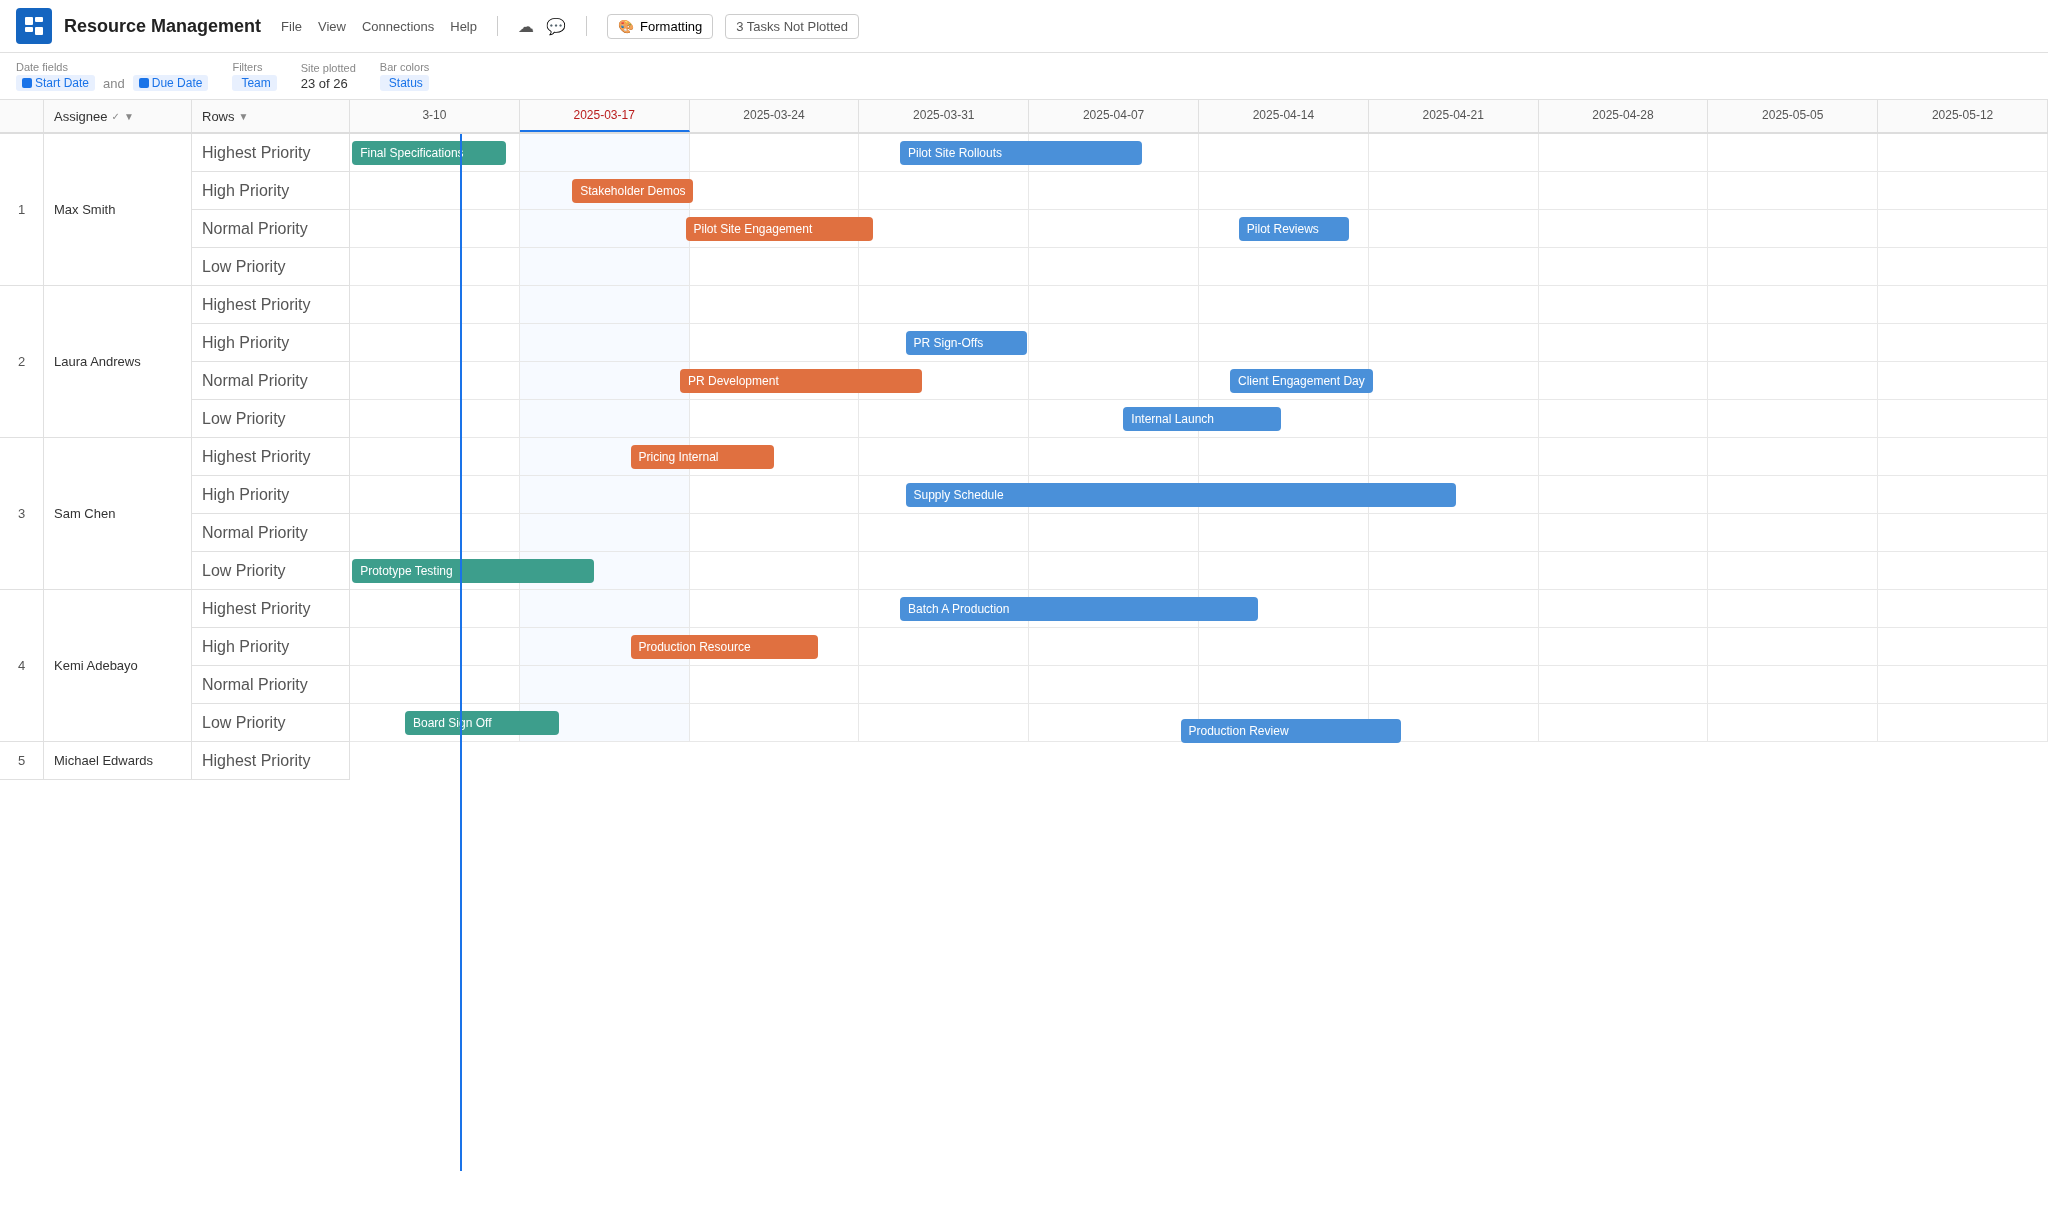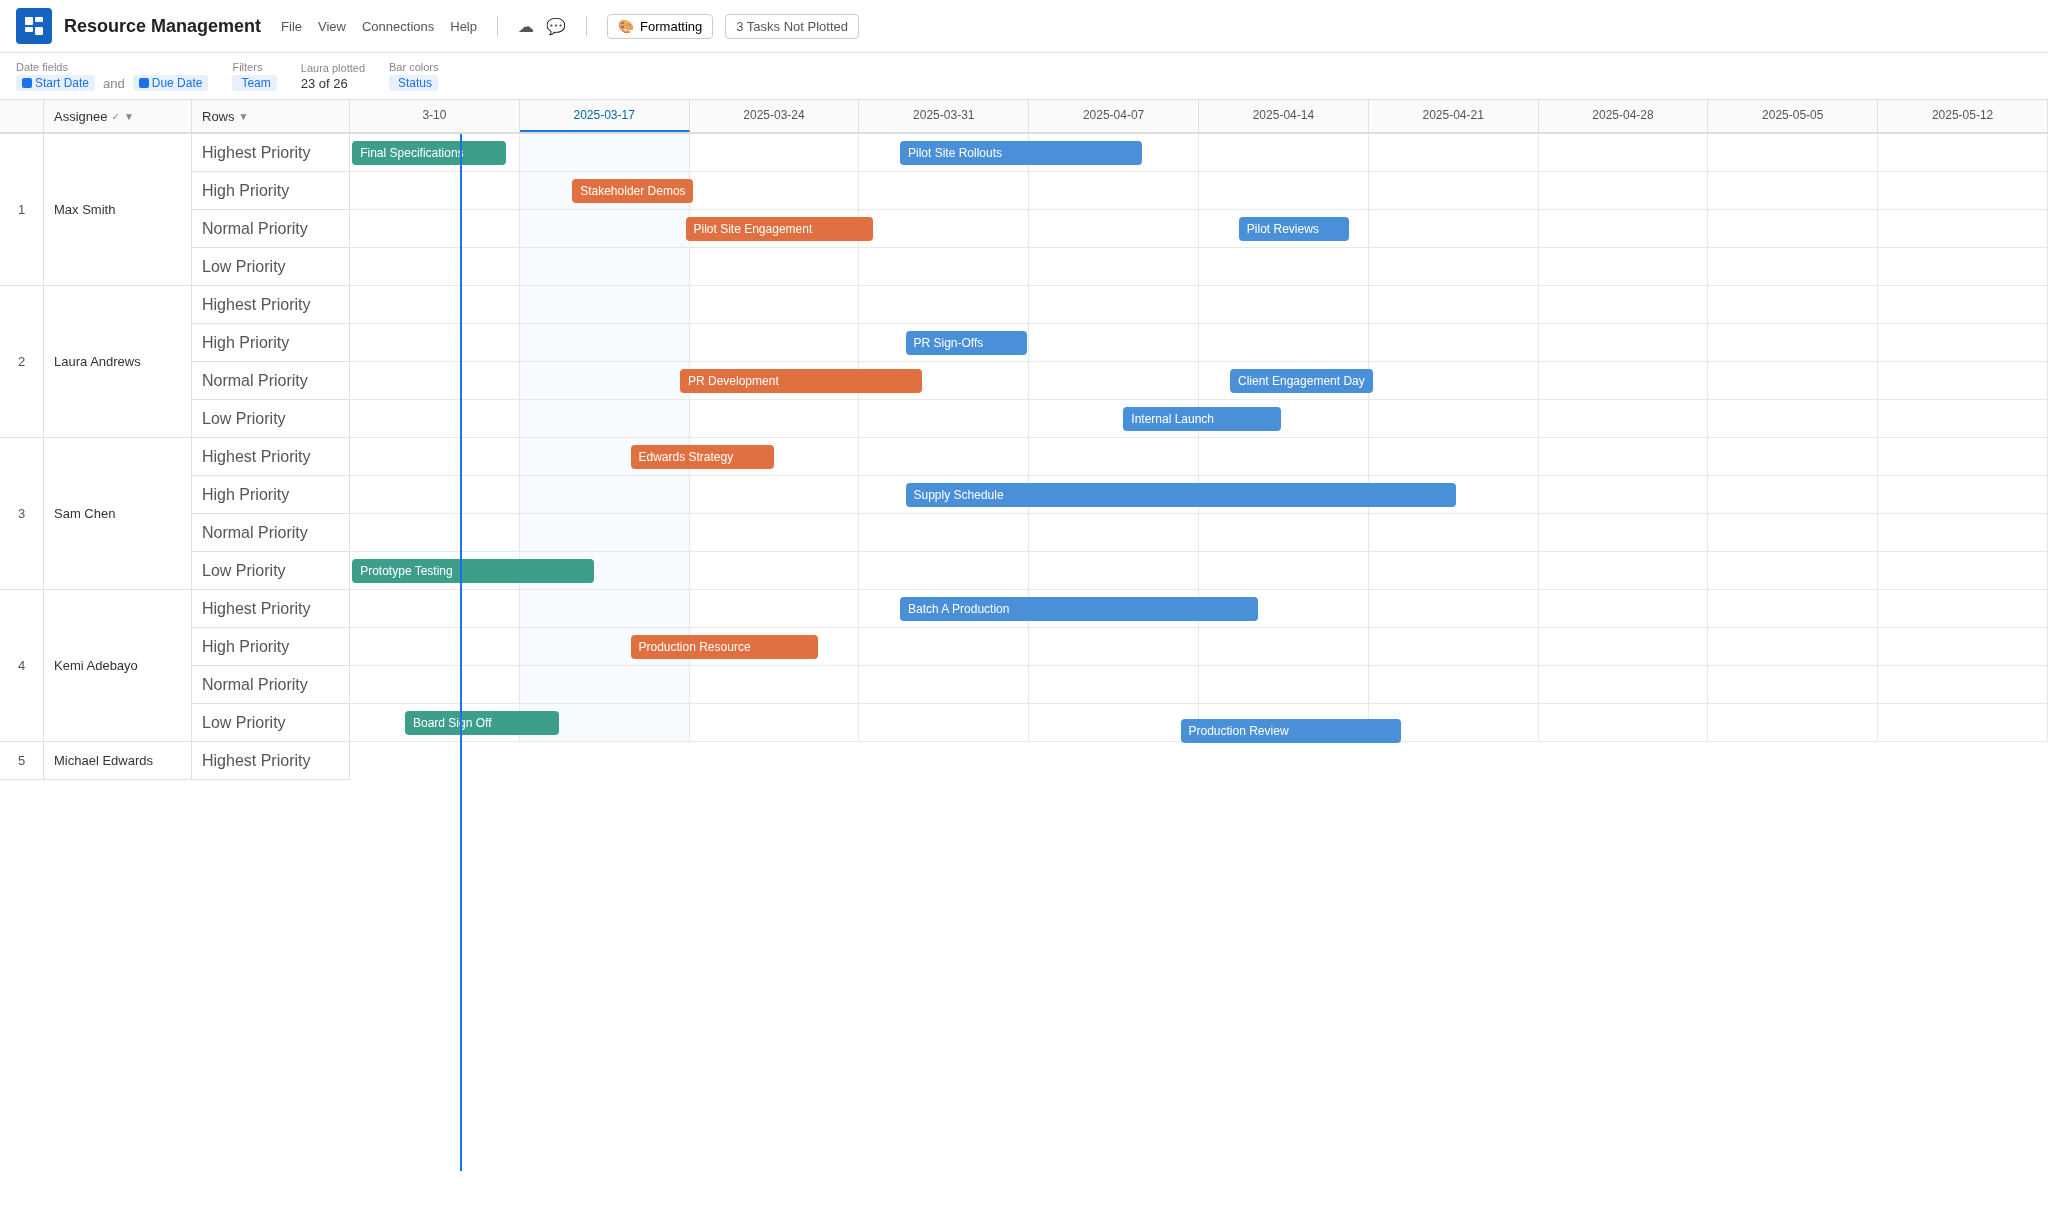--- a/index.html
+++ b/index.html
@@ -97,21 +97,21 @@
       min-width: 110px;
       flex: 1;
       padding: 8px 6px;
       font-size: 12px;
       color: #555;
       border-right: 1px solid #e0e0e0;
       text-align: center;
       font-weight: 500;
     }
     .date-col-header.active {
-      color: #0369a1;
+      color: #b91c1c;
       border-bottom: 2px solid #1a73e8;
     }
 
     
     .gantt-body {
       display: flex;
       flex: 1;
       overflow-y: auto;
       overflow-x: auto;
     }
@@ -260,21 +260,21 @@
   <div class="toolbar-group">
     <span class="toolbar-label">Filters</span>
     <div class="toolbar-value">
       <span class="team-chip">
         <span class="chip-icon"></span>
         <span>Team</span>
       </span>
     </div>
   </div>
   <div class="toolbar-group">
-    <span class="toolbar-label">Laura plotted</span>
+    <span class="toolbar-label">Site plotted</span>
     <div class="toolbar-value">
       <span>23 of 26</span>
     </div>
   </div>
   <div class="toolbar-group">
     <span class="toolbar-label">Bar colors</span>
     <div class="toolbar-value">
       <span class="status-chip">
         <span class="chip-icon"></span>
         <span>Status</span>
@@ -476,21 +476,21 @@
             <div class="timeline-cell" style="min-width: 110px; flex: 1 1 0%;"></div>
             <div class="timeline-cell today-col" style="min-width: 110px; flex: 1 1 0%;"></div>
             <div class="timeline-cell" style="min-width: 110px; flex: 1 1 0%;"></div>
             <div class="timeline-cell" style="min-width: 110px; flex: 1 1 0%;"></div>
             <div class="timeline-cell" style="min-width: 110px; flex: 1 1 0%;"></div>
             <div class="timeline-cell" style="min-width: 110px; flex: 1 1 0%;"></div>
             <div class="timeline-cell" style="min-width: 110px; flex: 1 1 0%;"></div>
             <div class="timeline-cell" style="min-width: 110px; flex: 1 1 0%;"></div>
             <div class="timeline-cell" style="min-width: 110px; flex: 1 1 0%;"></div>
             <div class="timeline-cell" style="min-width: 110px; flex: 1 1 0%;"></div>
-            <div class="gantt-bar bar-orange" style="left: 280.5px; width: 143px;">Edwards Strategy</div>
+            <div class="gantt-bar bar-orange" style="left: 280.5px; width: 143px;">Pricing Internal</div>
           </div>
           <div class="timeline-priority-row">
             <div class="timeline-cell" style="min-width: 110px; flex: 1 1 0%;"></div>
             <div class="timeline-cell today-col" style="min-width: 110px; flex: 1 1 0%;"></div>
             <div class="timeline-cell" style="min-width: 110px; flex: 1 1 0%;"></div>
             <div class="timeline-cell" style="min-width: 110px; flex: 1 1 0%;"></div>
             <div class="timeline-cell" style="min-width: 110px; flex: 1 1 0%;"></div>
             <div class="timeline-cell" style="min-width: 110px; flex: 1 1 0%;"></div>
             <div class="timeline-cell" style="min-width: 110px; flex: 1 1 0%;"></div>
             <div class="timeline-cell" style="min-width: 110px; flex: 1 1 0%;"></div>

